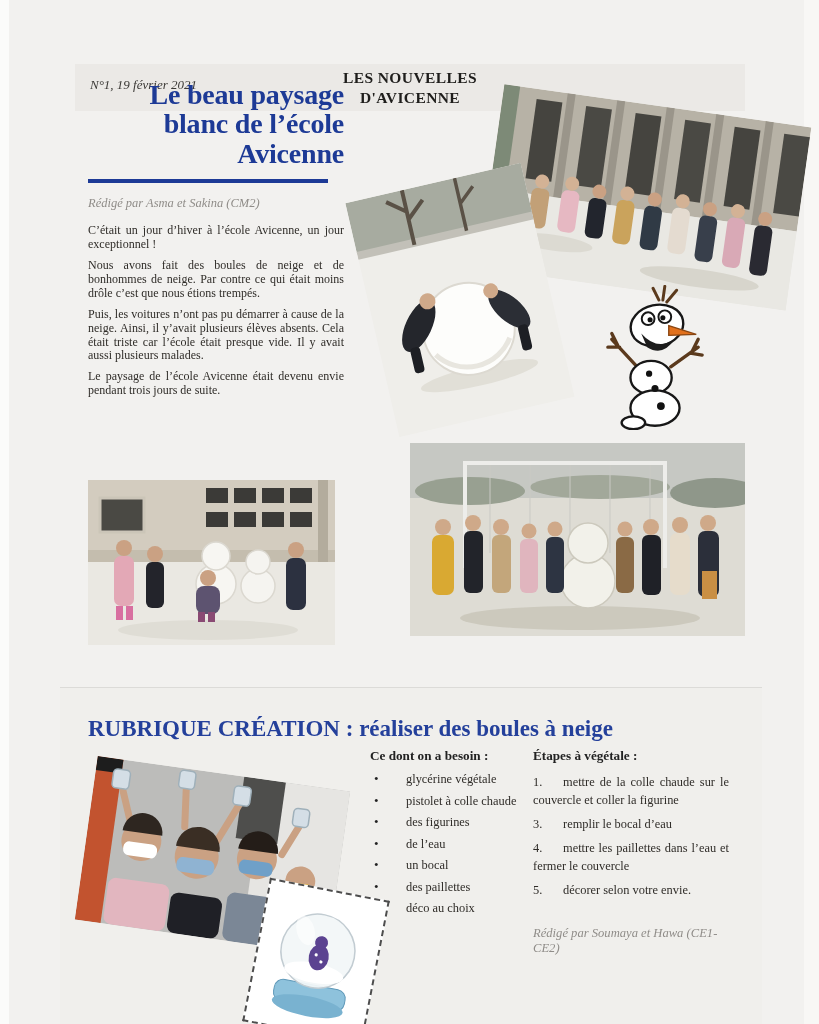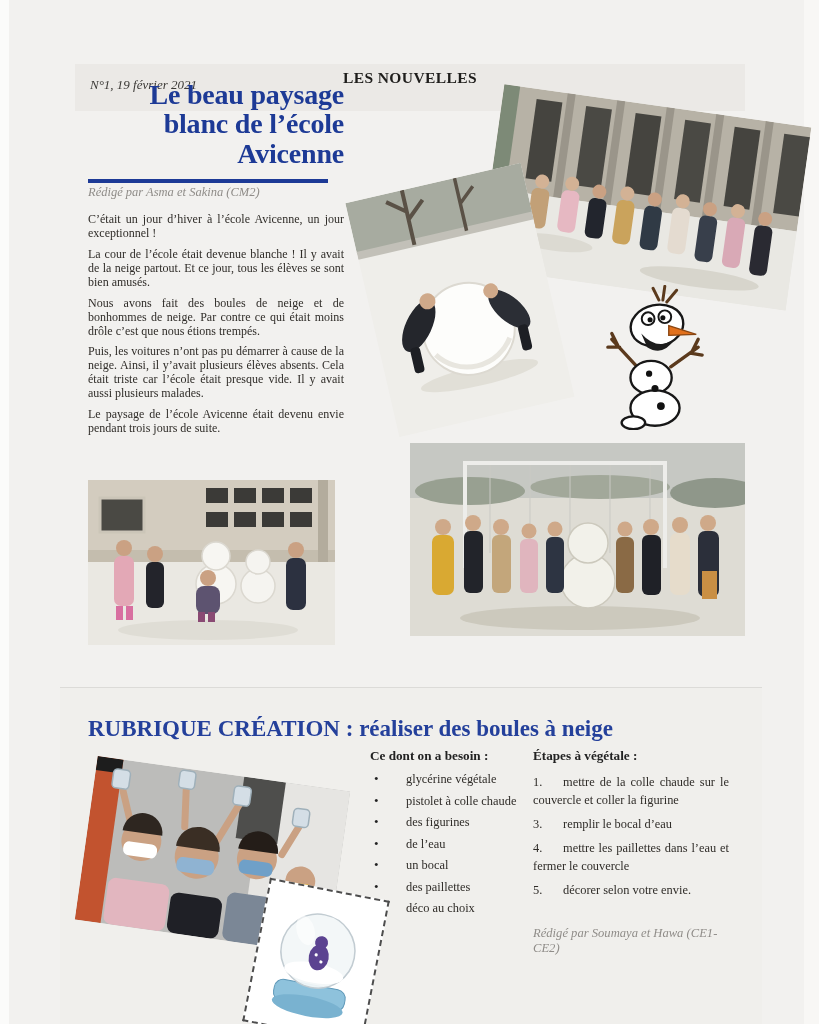--- a/index.html
+++ b/index.html
@@ -11,21 +11,21 @@
   
   .masthead-strip{position:absolute;left:75px;top:25px;width:670px;height:47px;background:#ebe9e6;margin-top:39px;}
   .issue{position:absolute;left:15px;top:13px;font-style:italic;font-size:13px;color:#3c3a37;}
   .masthead{position:absolute;left:0;right:0;top:4px;text-align:center;font-weight:bold;
             font-size:15.5px;line-height:1.28;color:#1f1e1c;letter-spacing:.4px;}
 
   
   .article{position:absolute;left:88px;top:80px;width:256px;}
   .article h1{margin:0;font-size:28px;line-height:1.05;font-weight:bold;color:#1d3a96;letter-spacing:-.2px;text-align:right;}
   .title-rule{width:240px;height:4px;background:#1d3a96;margin-top:11px;}
-  .byline{margin-top:2px;font-style:italic;font-size:12.5px;color:#8f8c88;}
+  .byline{margin-top:13px;font-style:italic;font-size:12.5px;color:#8f8c88;}
   .paras{margin-top:13px;}
   .paras p{margin:0 0 7px 0;font-size:12px;line-height:13.9px;text-align:justify;}
 
   .photo{position:absolute;overflow:hidden;}
   .photo svg{display:block;}
   .ph-court{left:88px;top:480px;width:247px;height:165px;}
   .ph-field{left:410px;top:443px;width:335px;height:193px;}
   .ph-group{left:490px;top:105px;width:310px;height:185px;transform:rotate(8deg);z-index:1;}
   .ph-ball{left:370px;top:180px;width:180px;height:240px;transform:rotate(-13deg);z-index:2;}
   .olaf{position:absolute;left:600px;top:285px;width:110px;height:145px;z-index:3;}
@@ -55,30 +55,30 @@
 <body>
 
 <div class="page">
   <div class="edge-l"></div>
   <div class="edge-r"></div>
 
   <div class="masthead-strip">
     <div class="issue">N°1, 19 février 2021</div>
     <div class="masthead">
       <div>LES NOUVELLES</div>
+      <div>D'AVICENNE</div>
     </div>
   </div>
 
   <div class="article">
     <h1>Le beau paysage blanc de l’école Avicenne</h1>
     <div class="title-rule"></div>
     <div class="byline">Rédigé par Asma et Sakina (CM2)</div>
     <div class="paras">
       <p>C’était un jour d’hiver à l’école Avicenne, un jour exceptionnel !</p>
-      <p>La cour de l’école était devenue blanche ! Il y avait de la neige partout. Et ce jour, tous les élèves se sont bien amusés.</p>
       <p>Nous avons fait des boules de neige et de bonhommes de neige. Par contre ce qui était moins drôle c’est que nous étions trempés.</p>
       <p>Puis, les voitures n’ont pas pu démarrer à cause de la neige. Ainsi, il y’avait plusieurs élèves absents. Cela était triste car l’école était presque vide. Il y avait aussi plusieurs malades.</p>
       <p>Le paysage de l’école Avicenne était devenu envie pendant trois jours de suite.</p>
     </div>
   </div>
 
   <div class="photo ph-group">
     <svg viewBox="0 0 310 185" width="310" height="185">
       <rect width="310" height="185" fill="#e9e8e3"></rect>
       <rect width="310" height="105" fill="#b7b2a6"></rect>

